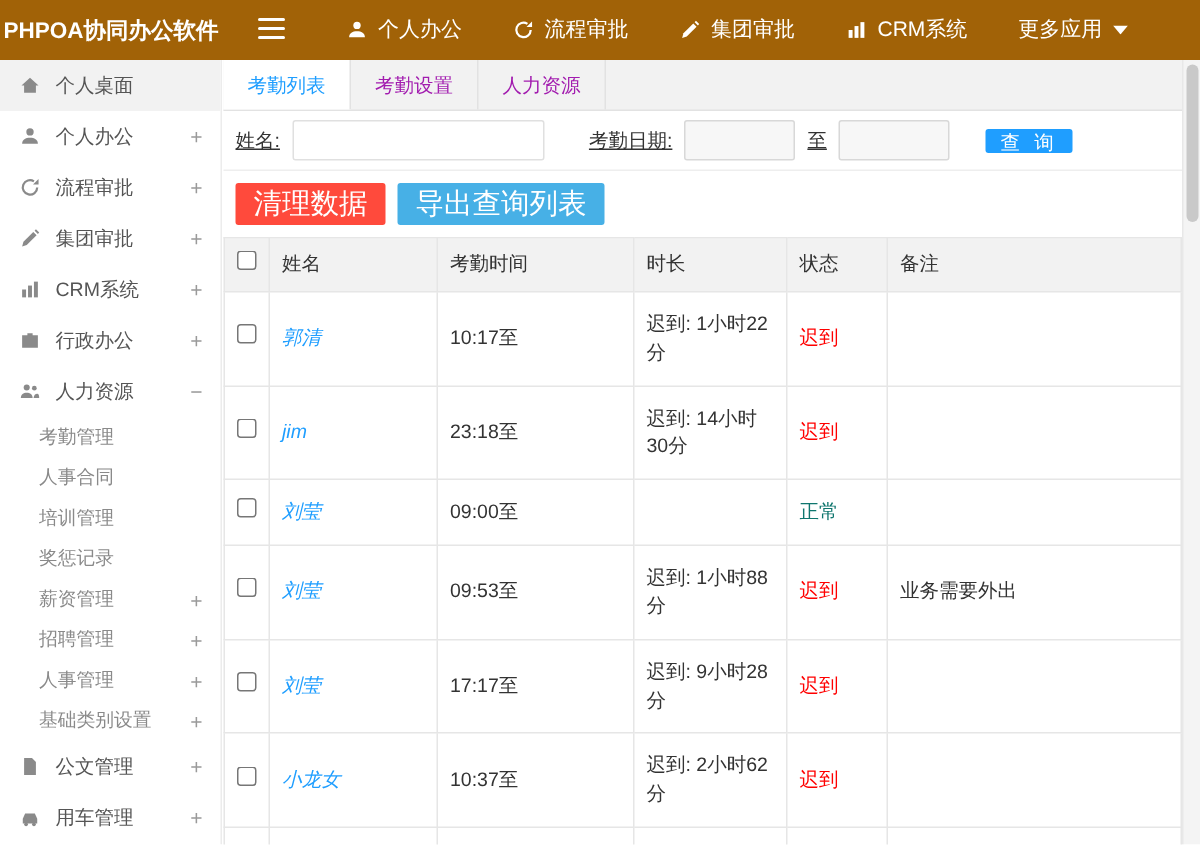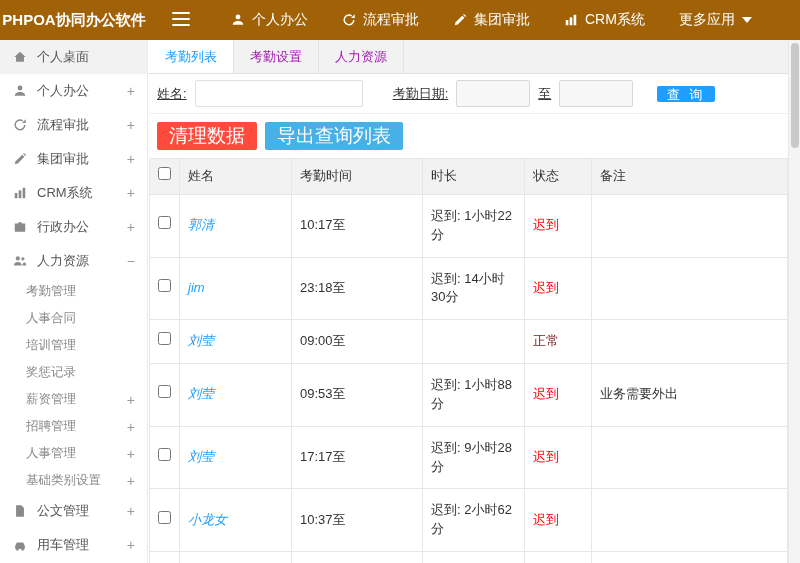--- a/index.html
+++ b/index.html
@@ -304,21 +304,21 @@
         <td></td>
       </tr>
       <tr>
         <td class="c-check"><input type="checkbox" style=""></td>
         <td class="c-name"><span class="link">刘莹</span></td>
         <td>09:00至</td>
         <td>
           <div></div>
           <div></div>
         </td>
-        <td style="color:#7f1d1d">正常</td>
+        <td style="color:#0f766e">正常</td>
         <td></td>
       </tr>
       <tr>
         <td class="c-check"><input type="checkbox" style=""></td>
         <td class="c-name"><span class="link">刘莹</span></td>
         <td>09:53至</td>
         <td>
           <div>迟到: 1小时88分</div>
           <div></div>
         </td>

